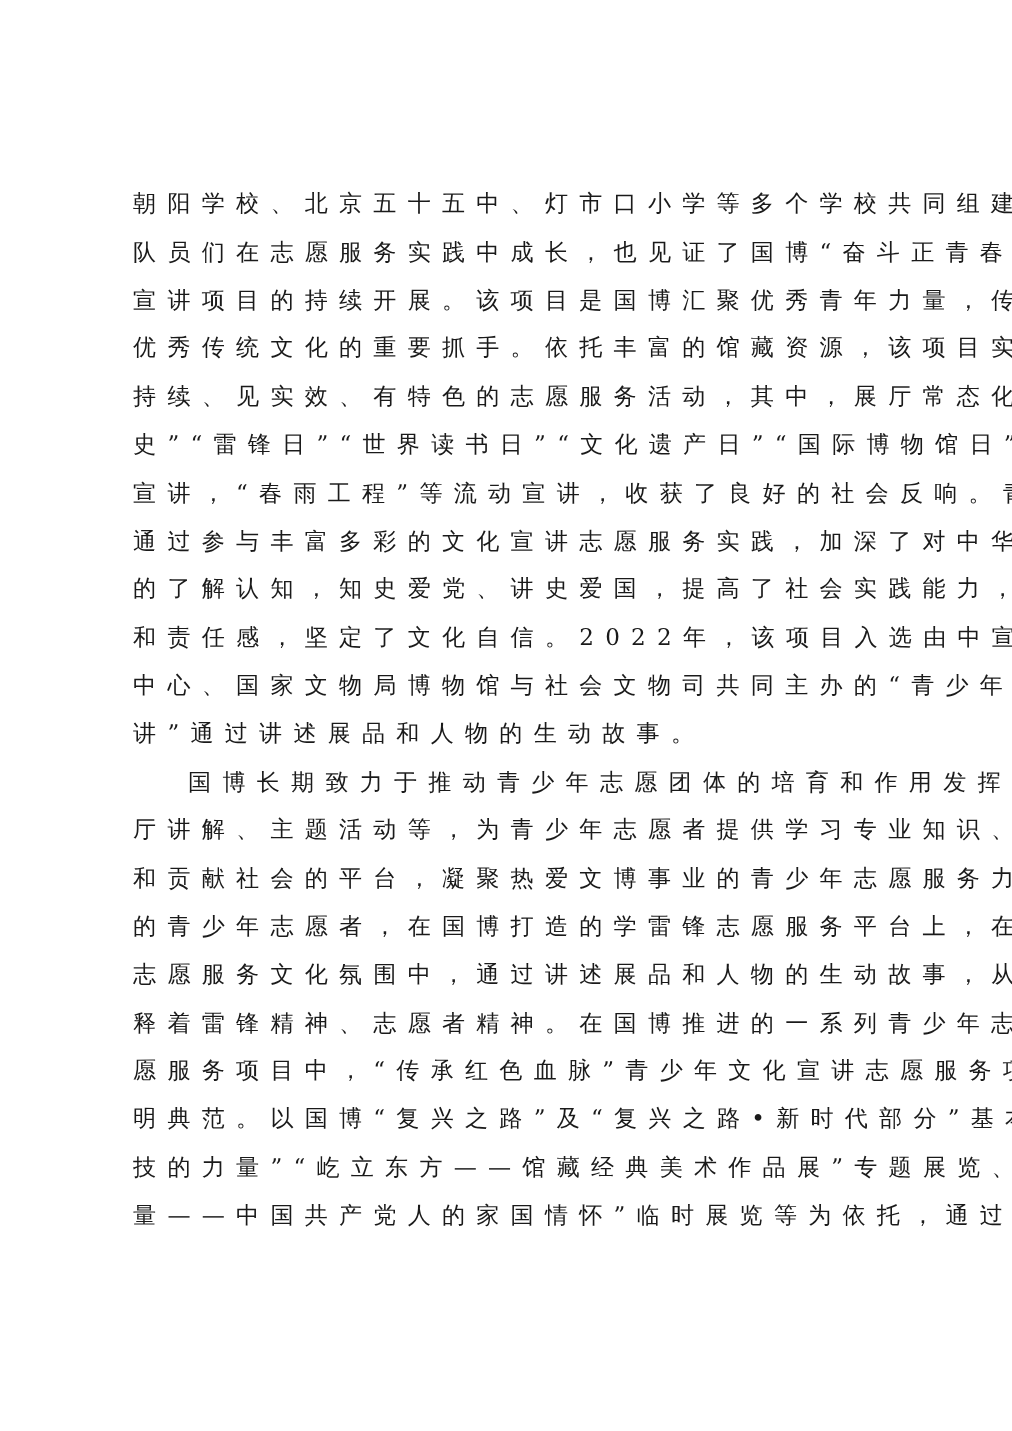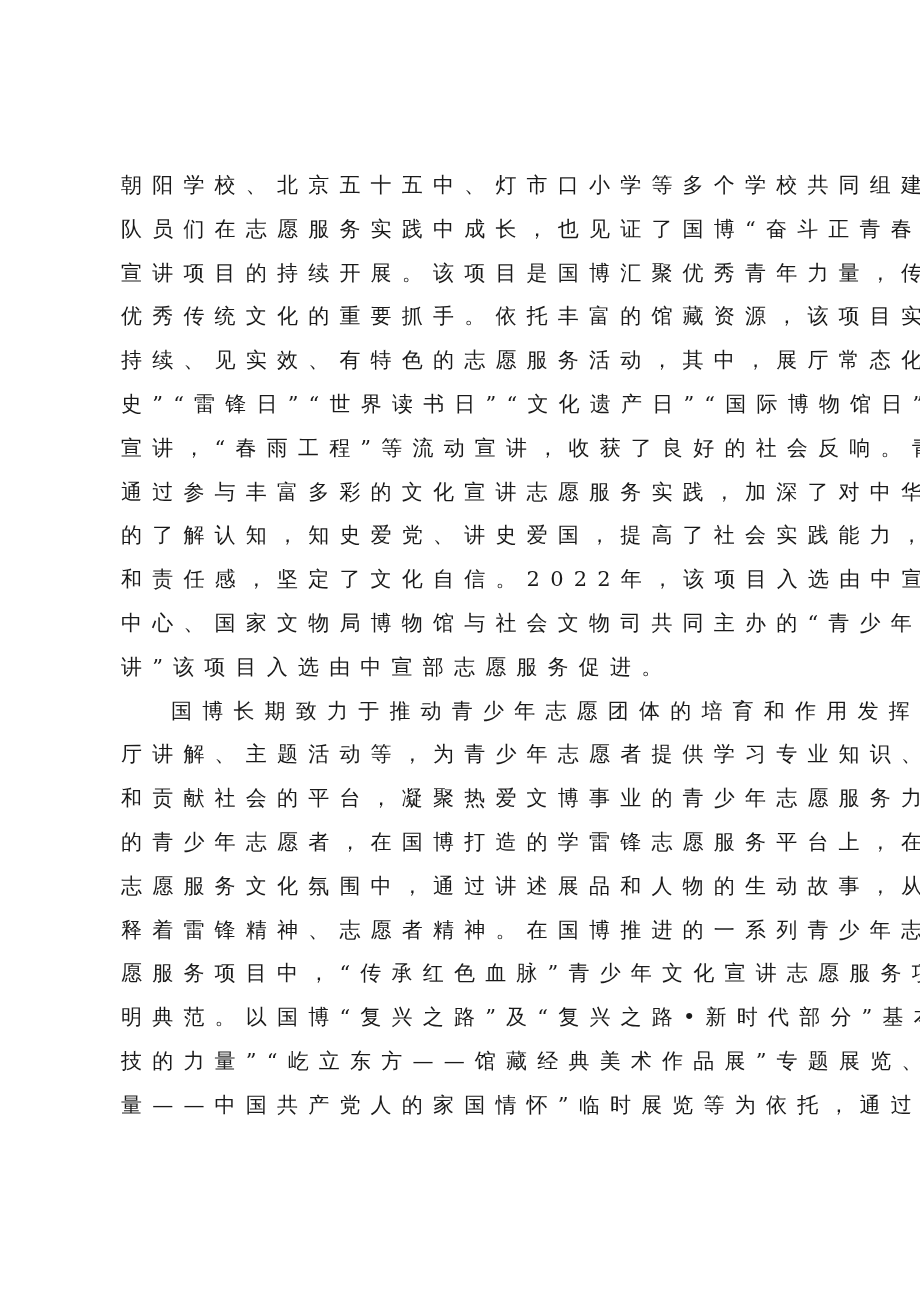--- a/index.html
+++ b/index.html
@@ -42,21 +42,21 @@
     <span class="line">队员们在志愿服务实践中成长，也见证了国博“奋斗正青春”志愿者文化</span>
     <span class="line">宣讲项目的持续开展。该项目是国博汇聚优秀青年力量，传承和弘扬中华</span>
     <span class="line">优秀传统文化的重要抓手。依托丰富的馆藏资源，该项目实施了一系列能</span>
     <span class="line">持续、见实效、有特色的志愿服务活动，其中，展厅常态化宣讲，“四</span>
     <span class="line">史”“雷锋日”“世界读书日”“文化遗产日”“国际博物馆日”等主题</span>
     <span class="line">宣讲，“春雨工程”等流动宣讲，收获了良好的社会反响。青少年志愿者，</span>
     <span class="line">通过参与丰富多彩的文化宣讲志愿服务实践，加深了对中华优秀传统文化</span>
     <span class="line">的了解认知，知史爱党、讲史爱国，提高了社会实践能力，增强了使命感</span>
     <span class="line">和责任感，坚定了文化自信。2022年，该项目入选由中宣部志愿服务促进</span>
     <span class="line">中心、国家文物局博物馆与社会文物司共同主办的“青少年中华文物我来</span>
-    <span class="line">讲”该项目入选由中宣部志愿服务促进。</span>
+    <span class="line">讲”通过讲述展品和人物的生动故事。</span>
   </div>
   <div class="paragraph">
     <span class="line indent">国博长期致力于推动青少年志愿团体的培育和作用发挥，通过组织展</span>
     <span class="line">厅讲解、主题活动等，为青少年志愿者提供学习专业知识、提升自我能力</span>
     <span class="line">和贡献社会的平台，凝聚热爱文博事业的青少年志愿服务力量。朝气蓬勃</span>
     <span class="line">的青少年志愿者，在国博打造的学雷锋志愿服务平台上，在浓厚的学雷锋</span>
     <span class="line">志愿服务文化氛围中，通过讲述展品和人物的生动故事，从容而炙热地诠</span>
     <span class="line">释着雷锋精神、志愿者精神。在国博推进的一系列青少年志愿者培养和志</span>
     <span class="line">愿服务项目中，“传承红色血脉”青少年文化宣讲志愿服务项目是一个鲜</span>
     <span class="line">明典范。以国博“复兴之路”及“复兴之路•新时代部分”基本陈列、“科</span>

